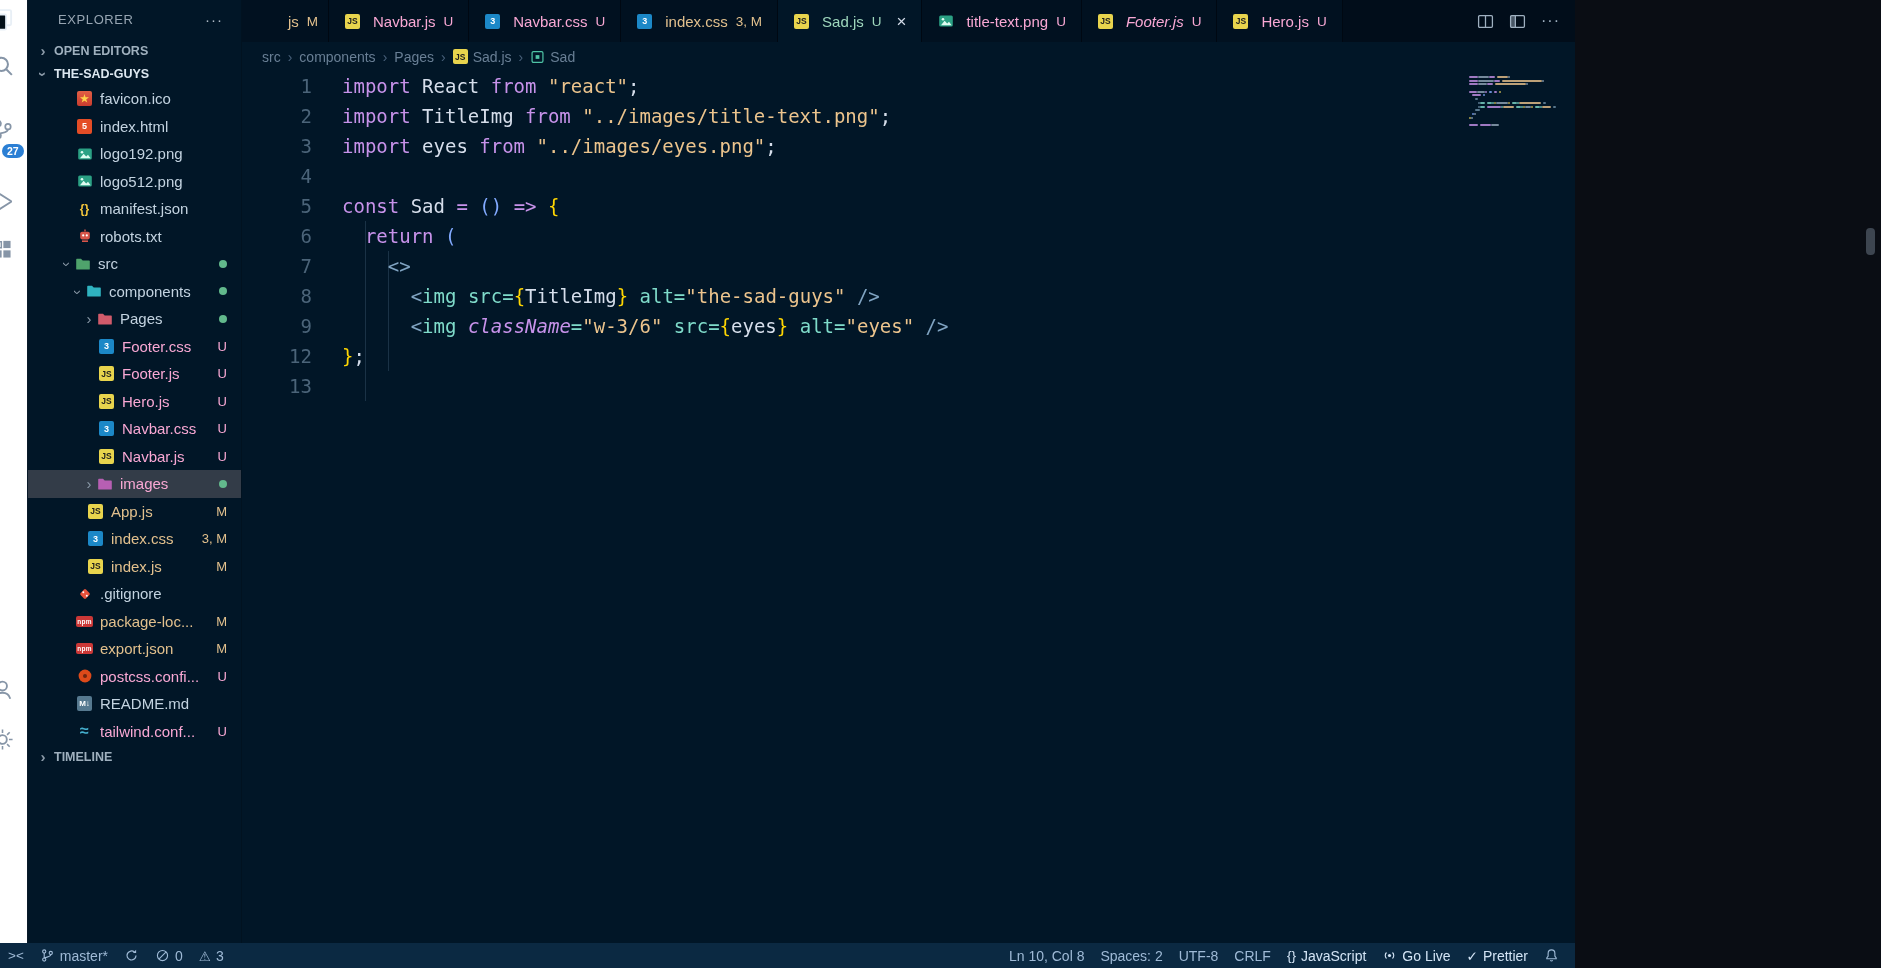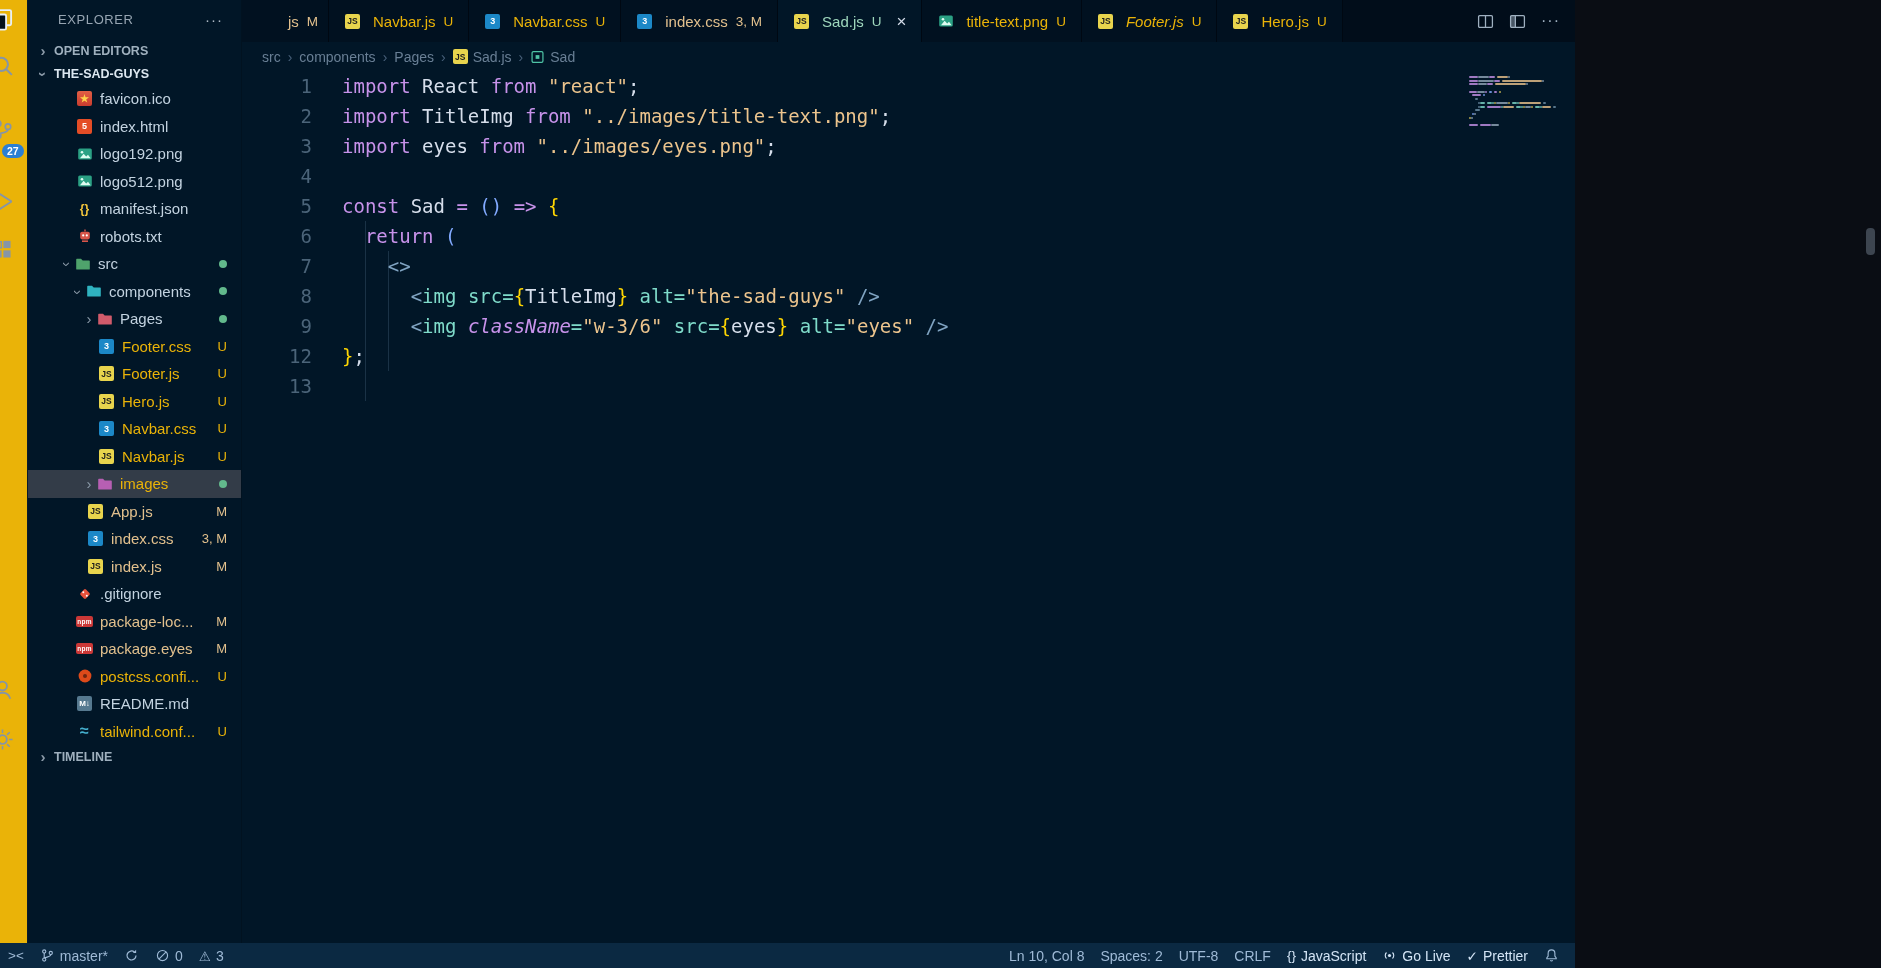--- a/index.html
+++ b/index.html
@@ -1,21 +1,21 @@
 <!DOCTYPE html>
 <html><head>
 <meta charset="utf-8">
 <style>
   html,body{margin:0;padding:0;width:1881px;height:968px;overflow:hidden;background:#0a0d14;
     font-family:"Liberation Sans",sans-serif;-webkit-font-smoothing:antialiased;}
   .app{position:absolute;left:0;top:0;width:1575px;height:968px;display:flex;flex-direction:column;}
   .top{flex:1;display:flex;min-height:0;}
 
   
-  .activitybar{width:27px;flex:none;background:#eab308;position:relative;border-right:1px solid #0a1a2a;}
+  .activitybar{width:27px;flex:none;background:#ffffff;position:relative;border-right:1px solid #0a1a2a;}
   .aitem{position:absolute;left:-9px;width:24px;height:24px;color:#8695a7;}
   .aitem.active{color:#e8eff6;}
   .aitem svg{width:23px;height:23px;display:block;}
   .abadge{position:absolute;left:2px;background:#2b7fd4;color:#fff;font-size:10.5px;font-weight:700;
     border-radius:9px;padding:1px 5px;line-height:12px;}
 
   
   .sidebar{width:213px;flex:none;background:#011627;display:flex;flex-direction:column;border-right:1px solid #011220;color:#c3d3e0;}
   .sb-title{height:39px;display:flex;align-items:center;padding:0 18px 0 30px;color:#97a5b2;
     font-size:13px;letter-spacing:.6px;flex:none;}
@@ -24,21 +24,21 @@
     font-weight:700;color:#9fb0be;flex:none;}
   .sb-sec.project{color:#dce7f0;}
   .chev{width:14px;text-align:center;color:#8b9aa8;font-size:15px;display:inline-block;flex:none;
     transform-origin:50% 55%;}
   .chev.down{transform:rotate(90deg);}
   .chevsp{width:16px;flex:none;display:inline-block;}
   .tree{flex:none;}
   .trow{height:27.5px;display:flex;align-items:center;padding-right:14px;font-size:15px;cursor:pointer;}
   .trow.selected{background:#333c48;}
   .tlabel{margin-left:2px;white-space:nowrap;overflow:hidden;}
-  .lbl-untracked{color:#eab308;}
+  .lbl-untracked{color:#f9a8d4;}
   .lbl-mod{color:#e2c08d;}
   .tspacer{flex:1;}
   .tbadge{font-size:13px;margin-left:6px;flex:none;}
   .tdot{width:8px;height:8px;border-radius:4px;background:#62b98c;margin-left:6px;flex:none;}
 
   
   .icon{width:17px;height:17px;display:inline-flex;align-items:center;justify-content:center;flex:none;margin-right:5px;}
   .icon svg{display:block;}
   .fi{display:flex;align-items:center;justify-content:center;font-weight:700;border-radius:2px;}
   .fi-js{width:15px;height:15px;background:#e8d44d;color:#1e1e1e;font-size:8.5px;}
@@ -376,21 +376,21 @@
             </span>
             <span class="tlabel lbl-mod">package-loc...</span>
             <span class="tspacer"></span>
             <span class="tbadge lbl-mod">M</span>
           </div>
           <div class="trow" style="padding-left: 32px;">
             <span class="chevsp"></span>
             <span class="icon">
               <span class="fi fi-npm">npm</span>
             </span>
-            <span class="tlabel lbl-mod">package.eyes</span>
+            <span class="tlabel lbl-mod">export.json</span>
             <span class="tspacer"></span>
             <span class="tbadge lbl-mod">M</span>
           </div>
           <div class="trow" style="padding-left: 32px;">
             <span class="chevsp"></span>
             <span class="icon">
               <svg width="16" height="16" viewBox="0 0 16 16" xmlns="http://www.w3.org/2000/svg">
                 <circle cx="8" cy="8" r="6.4" fill="#dd4a1a"></circle>
                 <circle cx="8" cy="8" r="2" fill="#70260f"></circle>
               </svg>

